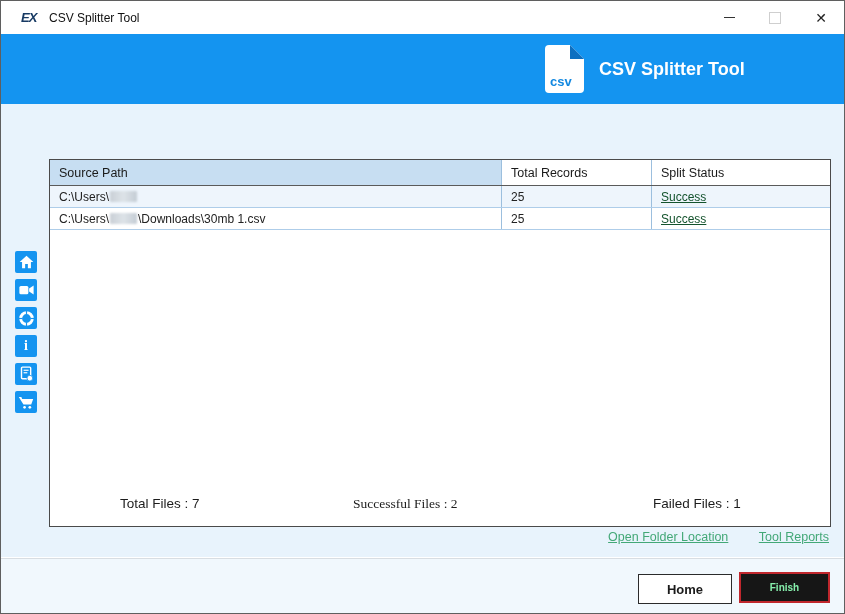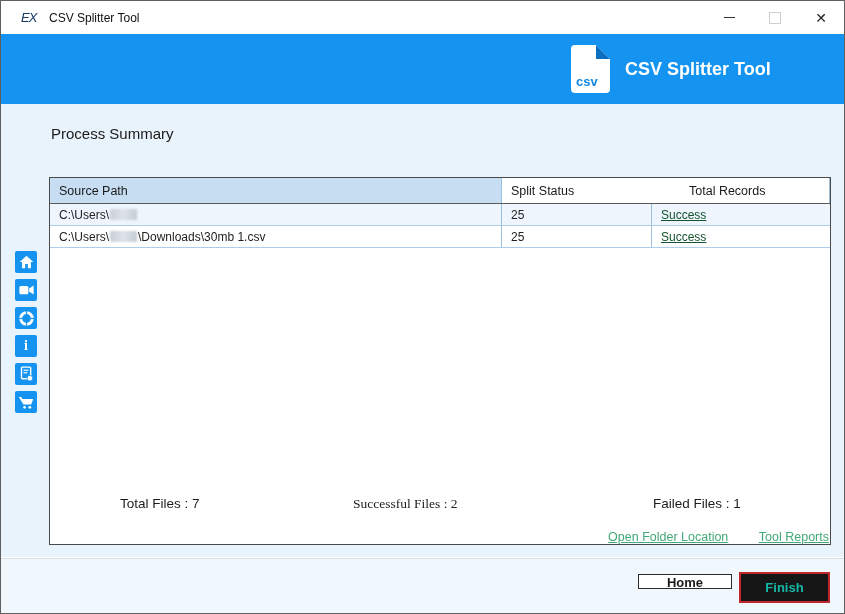--- a/index.html
+++ b/index.html
@@ -7,42 +7,42 @@
   .window{
     position:relative; width:845px; height:614px; background:#fff;
     border:1px solid #5f5f5f; overflow:hidden; margin:0 auto;
   }
   
   .titlebar{
     position:absolute; left:0; top:0; width:100%; height:33px;
     background:#ffffff; display:flex; align-items:center;
   }
   .app-logo{ margin-left:20px; width:20px; height:16px; display:flex; align-items:center; }
-  .app-logo span{ font-weight:400; font-style:italic; font-size:13px; color:#173a63; letter-spacing:-1px; }
+  .app-logo span{ font-weight:700; font-style:italic; font-size:13px; color:#173a63; letter-spacing:-1px; }
   .titlebar .title{ margin-left:8px; font-size:12px; color:#111; }
   .win-controls{ position:absolute; right:0; top:0; height:33px; display:flex; }
   .win-btn{ width:46px; height:33px; display:flex; align-items:center; justify-content:center; cursor:pointer; }
   .win-btn.min::before{ content:""; width:11px; height:1px; background:#333; display:block; }
   .win-btn.max::before{ content:""; width:10px; height:10px; border:1px solid #cfcfcf; display:block; }
   .win-btn.close{ font-size:14px; color:#222; font-weight:400; }
   
   .header{
     position:absolute; left:0; top:33px; width:100%; height:70px; background:#1494f0;
   }
-  .brand{ position:absolute; left:568px; top:10px; display:flex; align-items:center; }
+  .brand{ position:absolute; left:542px; top:10px; display:flex; align-items:center; }
   .brand-text{ color:#ffffff; font-size:18px; font-weight:700; margin-left:14px; }
   
   .content{
     position:absolute; left:0; top:103px; width:100%; height:453px; background:#e8f3fc;
   }
   .page-heading{ position:absolute; left:50px; top:21px; font-size:15px; color:#1a1a1a; }
   
   .tbl{
     position:absolute; left:48px; top:55px; width:782px; height:368px;
-    background:#ffffff; border:1px solid #4a4a4a;margin-top:18px;
+    background:#ffffff; border:1px solid #4a4a4a;
   }
   .tbl-row{ display:flex; width:100%; }
   .tbl-head{ height:26px; border-bottom:1px solid #5a5a5a; }
   .tbl-head .cell{ font-size:12.5px; color:#1a1a1a; background:#fff; }
   .cell{ display:flex; align-items:center; padding-left:9px; overflow:hidden; white-space:nowrap; }
   .c1{ width:452px; border-right:1px solid #9cbfde; }
   .c2{ width:150px; border-right:1px solid #9cbfde; }
   .c3{ flex:1; }
   .tbl-head .c1{ background:#c7def2; }
   .data-row{ height:22px; border-bottom:1px solid #aecde9; font-size:12px; color:#222;justify-content:flex-end; }
@@ -67,28 +67,28 @@
   .sum-success{ position:absolute; left:352px;font-family:Liberation Serif, serif; }
   .sum-failed{ position:absolute; left:652px; }
   .links{ position:absolute; top:426px; right:15px; font-size:12.5px; }
   .links a{ color:#43a877; text-decoration:underline; margin-left:27px; cursor:pointer; }
   
   .footer{
     position:absolute; left:0; top:557px; width:100%; height:56px;
     background:#f1f8fd; border-top:1px solid #d8dde2;
   }
   .btn-home{
-    position:absolute; left:637px; top:15px; width:94px; height:15px;
+    position:absolute; left:637px; top:15px; width:94px; height:30px;
     background:#ffffff; border:1px solid #2b2b2b; font-size:13px; font-weight:700;
     color:#1a1a1a; cursor:pointer; font-family:"Liberation Sans", sans-serif;
   }
   .btn-finish{
     position:absolute; left:738px; top:13px; width:91px; height:31px;
-    background:#161616; border:2px solid #c0272d; font-size:13px; font-weight:700;
-    color:#14b8a6; cursor:pointer; font-family:"Liberation Sans", sans-serif;
+    background:#161616; border:2px solid #c0272d; font-size:10px; font-weight:700;
+    color:#86efac; cursor:pointer; font-family:"Liberation Sans", sans-serif;
   }
 </style>
 </head>
 <body>
 
 <div class="window">
 
   <div class="titlebar">
     <div class="app-logo">
         <span>EX</span>
@@ -107,27 +107,26 @@
         <path d="M6 1 H27 L41 15 V45 a4 4 0 0 1 -4 4 H6 a4 4 0 0 1 -4 -4 V5 a4 4 0 0 1 4 -4 Z" fill="#ffffff"></path>
         <path d="M27 1 L41 15 H27 Z" fill="#0c6fc0"></path>
         <text x="7" y="42" font-size="13" font-weight="bold" fill="#1288e0" font-family="Liberation Sans, sans-serif">csv</text>
       </svg>
       <span class="brand-text">CSV Splitter Tool</span>
     </div>
   </div>
 
   <div class="content">
 
-    <div class="page-heading">Process Summary</div>
 
     <div class="tbl">
       <div class="tbl-row tbl-head">
         <div class="cell c1">Source Path</div>
+        <div class="cell c2">Total Records</div>
         <div class="cell c3">Split Status</div>
-        <div class="cell c2">Total Records</div>
       </div>
       <div class="tbl-row data-row alt">
         <div class="cell c1">
           <span>C:\Users\</span>
             <span class="redacted"></span>
         </div>
         <div class="cell c2">25</div>
         <div class="cell c3 status">Success</div>
       </div>
       <div class="tbl-row data-row">

